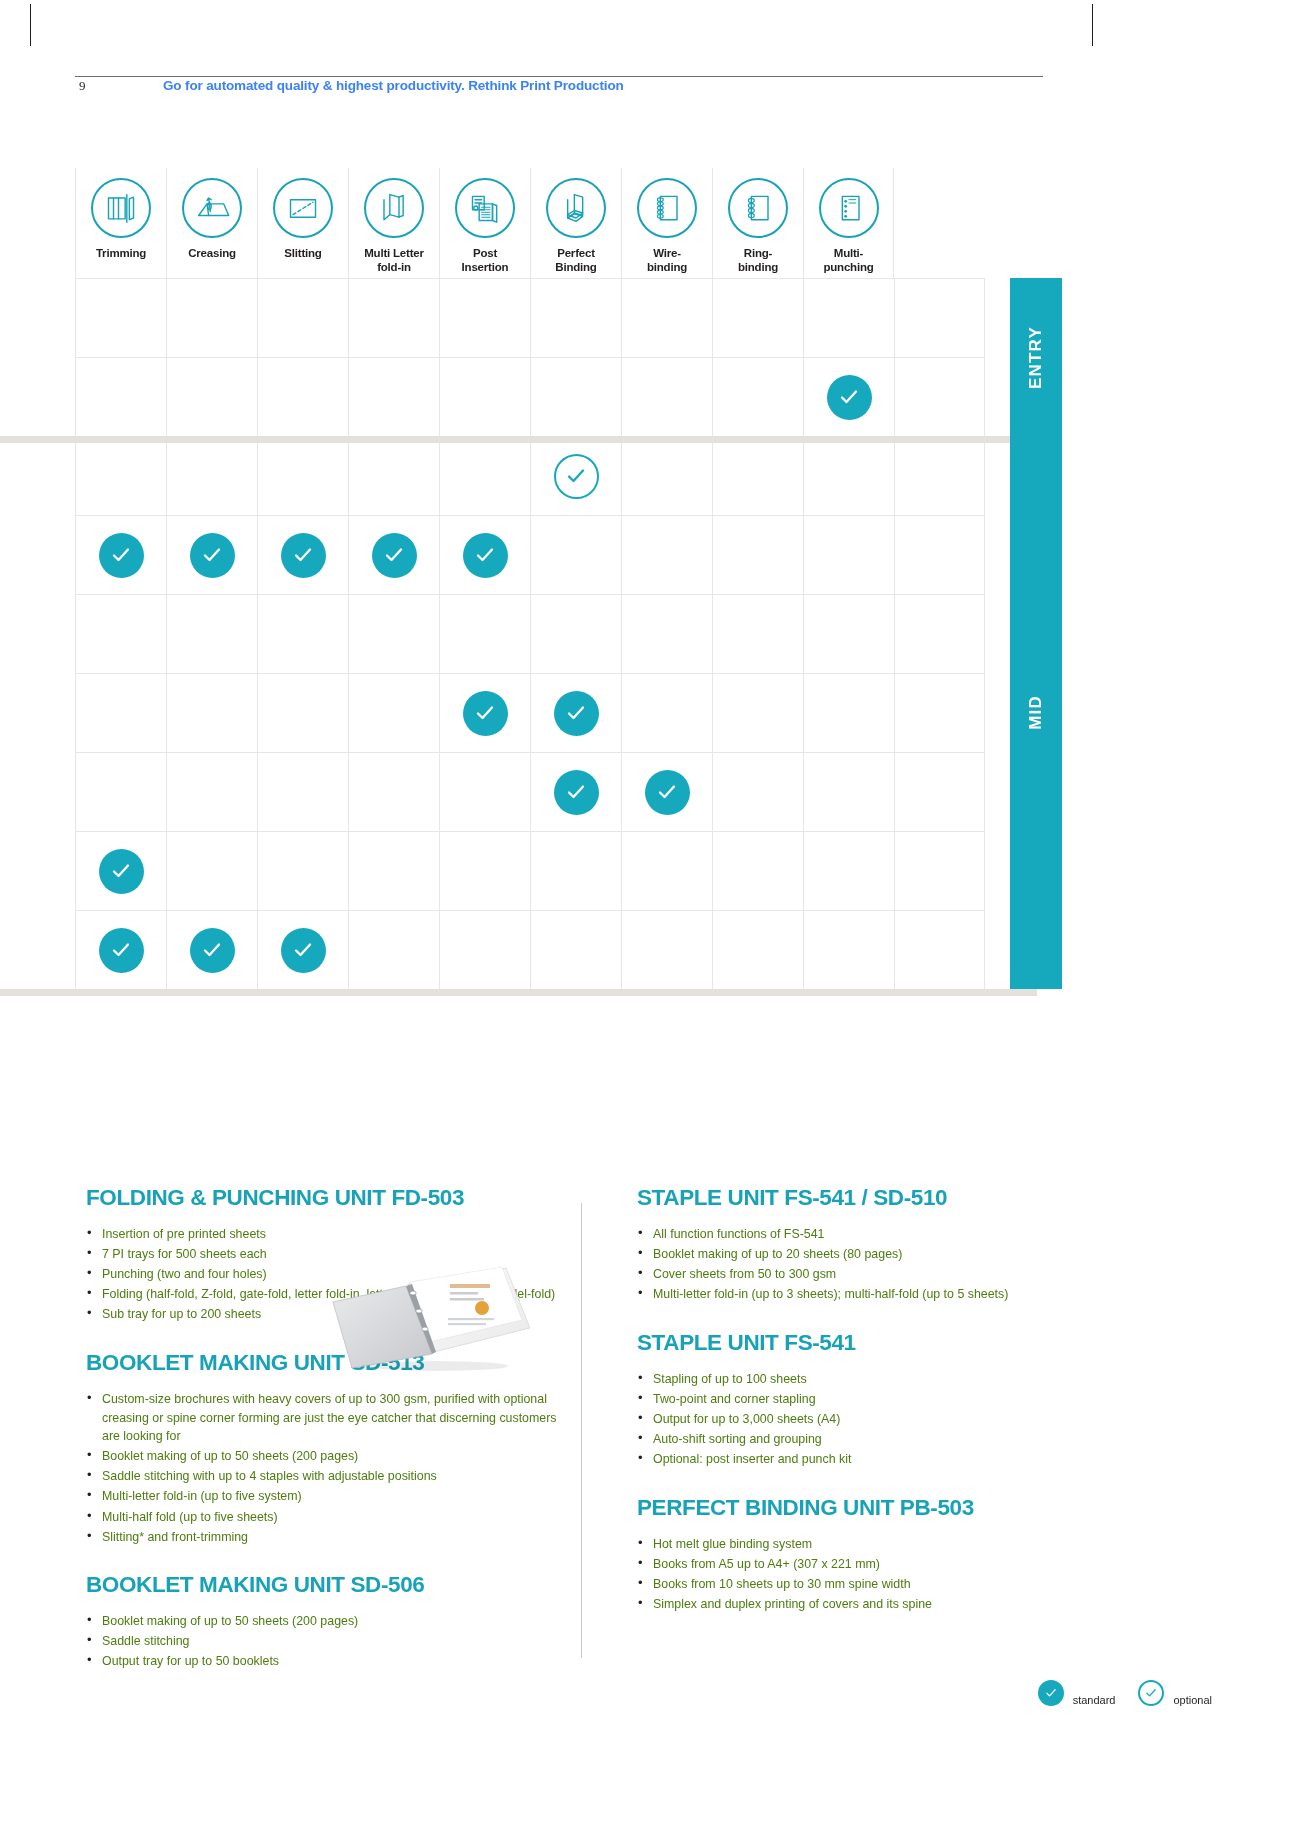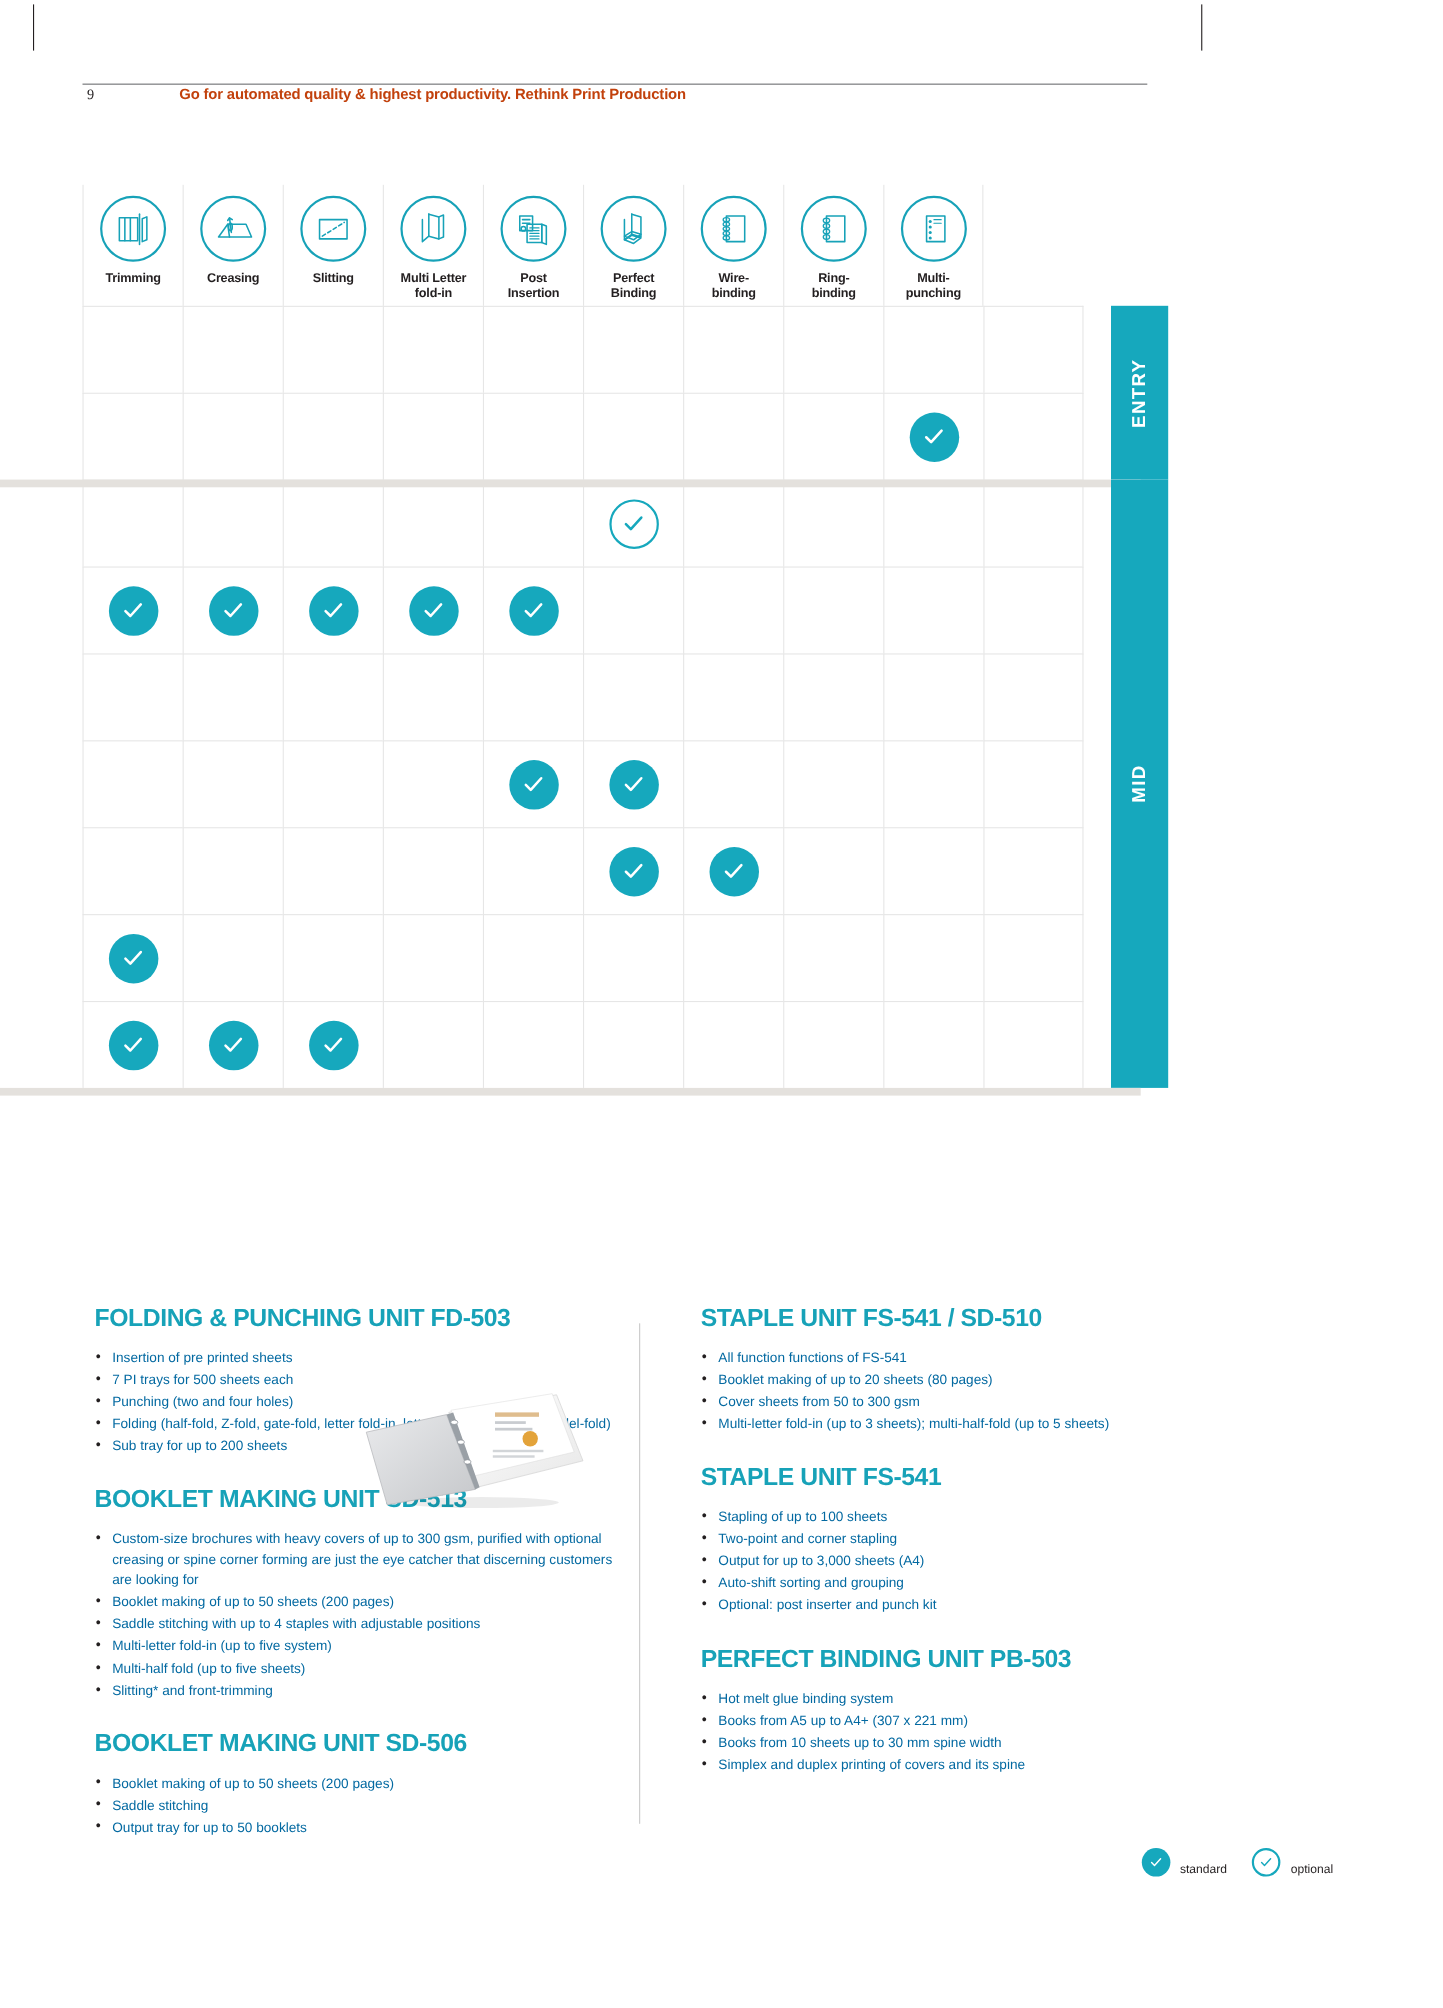--- a/index.html
+++ b/index.html
@@ -20,21 +20,21 @@
   
   .header-rule{
     position:absolute;left:75px;top:76px;width:968px;height:1px;background:#6d6e71;
   }
   .page-num{
     position:absolute;left:79px;top:78px;font-size:13px;color:#231f20;
     font-family:"Liberation Serif", serif;
   }
   .header-title{
     position:absolute;left:163px;top:78px;font-size:13.5px;font-weight:bold;
-    letter-spacing:-0.15px;color:#c2410c;
+    letter-spacing:-0.15px;color:#3b82f6;
   }
 
   
   .matrix{position:absolute;left:75px;top:168px;}
   .matrix-head{display:flex;}
   .col-head{
     width:91px;
     border-left:1px solid #e6e6e6;
     box-sizing:border-box;
     display:flex;flex-direction:column;align-items:center;
@@ -92,21 +92,21 @@
   .col-right{position:absolute;left:637px;top:0;width:420px;}
   .vdiv{position:absolute;left:581px;top:18px;width:1px;height:455px;background:#c9c9c9;}
 
   h2.sec{
     color:#17a2b8;font-size:22.5px;font-weight:bold;letter-spacing:-0.4px;
     margin:0 0 14px 0;line-height:26px;
   }
   .bottom ul{margin:0 0 26px 0;padding:0;list-style:none;}
   .bottom li{
     position:relative;padding-left:16px;font-size:12.4px;line-height:18.6px;
-    color:#0369a1;margin-bottom:1.5px;
+    color:#4d7c0f;margin-bottom:1.5px;
   }
   .bottom li:before{
     content:"\2022";position:absolute;left:1px;top:-1px;font-size:13px;color:#231f20;
   }
 
   .binder-img{
     position:absolute;left:330px;top:1262px;width:210px;height:110px;
   }
 
   

